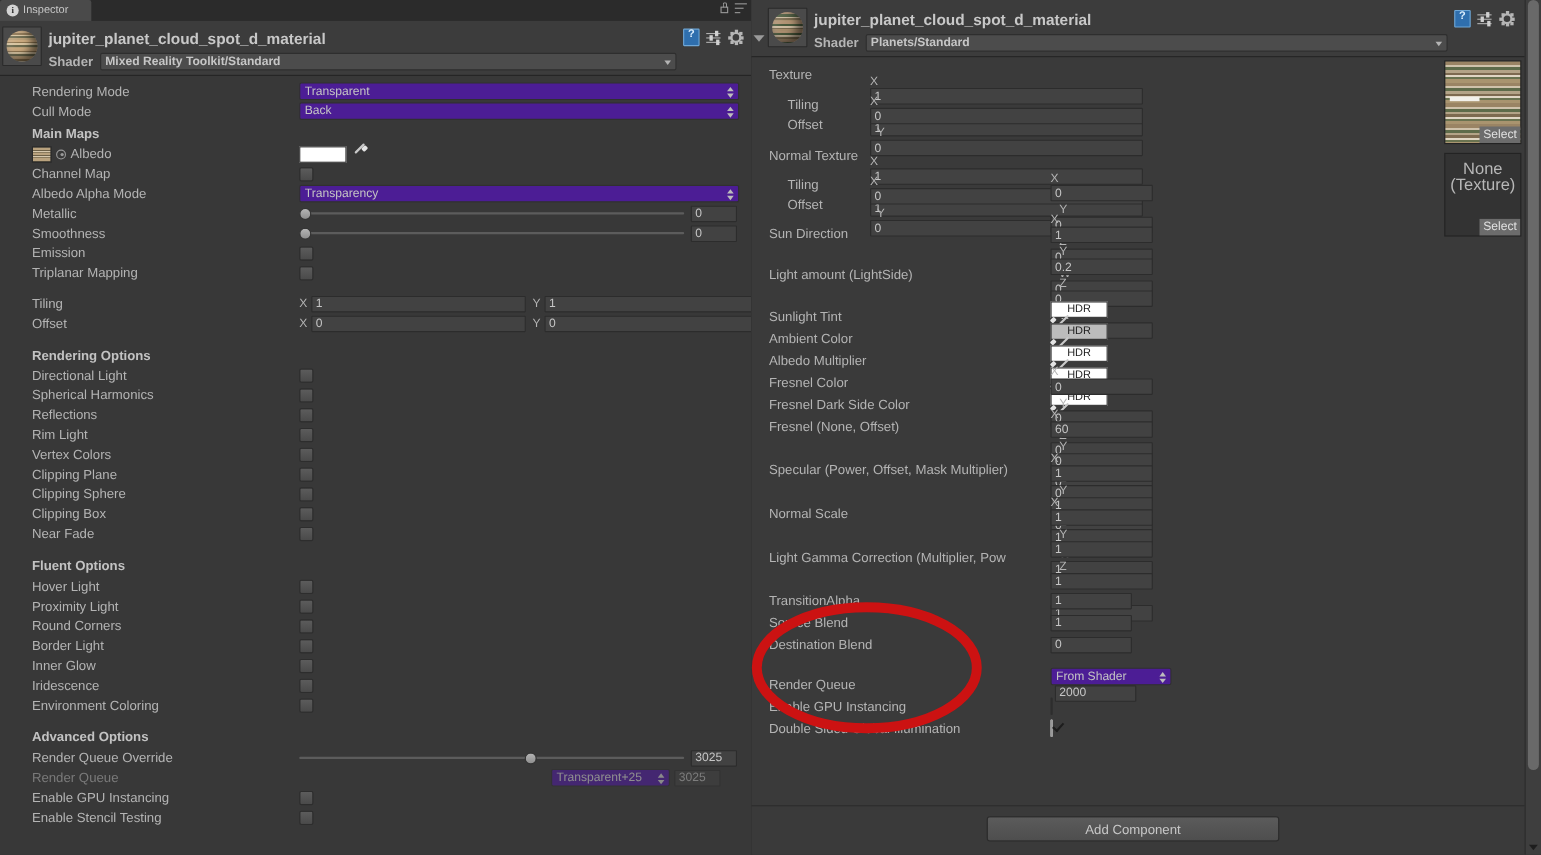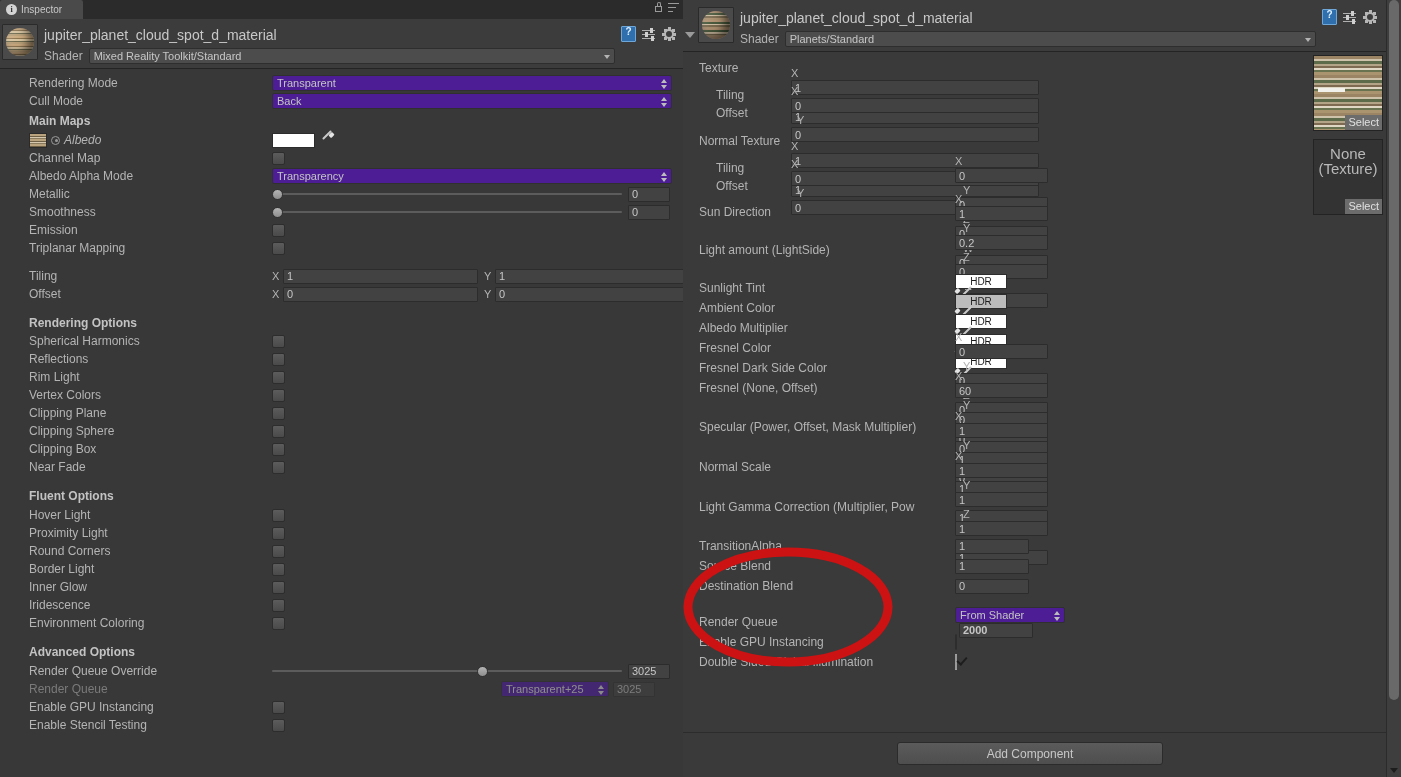--- a/index.html
+++ b/index.html
@@ -35,21 +35,21 @@
   .lock-icon::before{content:"";position:absolute;left:1px;top:4px;width:7px;height:6px;border:1px solid #9a9a9a;box-sizing:border-box;}
   .lock-icon::after{content:"";position:absolute;left:2.5px;top:0px;width:4px;height:5px;border:1px solid #9a9a9a;border-bottom:none;border-radius:2px 2px 0 0;box-sizing:border-box;}
   .menu-icon{width:11px;height:9px;display:flex;flex-direction:column;justify-content:space-between;}
   .menu-icon i{display:block;height:1px;background:#9a9a9a;}
   .menu-icon i:nth-child(1){width:11px;}
   .menu-icon i:nth-child(2){width:8px;}
   .menu-icon i:nth-child(3){width:5px;}
 
   
   .mat-header{position:relative;background:#3c3c3c;border-bottom:1px solid #242424;}
-  .mat-head-inner{display:flex;align-items:flex-start;padding:4px 0 4px 0;}
+  .mat-head-inner{display:flex;align-items:flex-start;padding:4px 0 4px 0;font-weight:bold;}
   .foldout{
     width:13px;height:13px;margin-top:22px;flex:0 0 13px;position:relative;
   }
   .foldout i{
     position:absolute;left:2px;top:4px;width:0;height:0;
     border-left:5px solid transparent;border-right:5px solid transparent;border-top:6px solid #9a9a9a;
   }
   .mat-thumb{
     width:34px;height:34px;flex:0 0 34px;border:1px solid #2a2a2a;background:#4a4a4a;
     margin:1px 6px 0 2px;position:relative;overflow:hidden;border-radius:1px;
@@ -304,21 +304,21 @@
             <i class="dd-arrows"></i>
           </span>
         </div>
       </div>
 
       <div class="row" style="height:21px;">
         <div class="lbl-col"><span class="section">Main Maps</span></div>
       </div>
 
       <div class="row">
-        <div class="lbl-col" style="display:flex;align-items:center;font-style:italic;">
+        <div class="lbl-col" style="display:flex;align-items:center;">
           <span class="albedo-tex"></span>
           <span class="radio-dot"></span>
           <span class="lbl">Albedo</span>
         </div>
         <div class="ctl-col">
           <span class="colorfield"></span>
           <span class="eyedrop">
               <i></i>
               <b></b>
             </span>
@@ -411,20 +411,26 @@
           </span>
         </div>
       </div>
 
       <div class="spacer"></div>
 
       <div class="row" style="height:19px;">
         <div class="lbl-col"><span class="section">Rendering Options</span></div>
       </div>
 
+      <div class="row">
+        <div class="lbl-col"><span class="lbl">Directional Light</span></div>
+        <div class="ctl-col">
+            <span class="checkbox"></span>
+          </div>
+      </div>
       <div class="row">
         <div class="lbl-col"><span class="lbl">Spherical Harmonics</span></div>
         <div class="ctl-col">
             <span class="checkbox"></span>
           </div>
       </div>
       <div class="row">
         <div class="lbl-col"><span class="lbl">Reflections</span></div>
         <div class="ctl-col">
             <span class="checkbox"></span>
@@ -914,21 +920,21 @@
 
       <div class="spacer" style="height:16px;"></div>
 
       <div class="row tall">
         <div class="lbl-col"><span class="lbl">Render Queue</span></div>
         <div class="ctl-col" style="justify-content:flex-end;padding-right:18px;">
           <span class="dropdown" style="width:110px;">
             <span>From Shader</span>
             <i class="dd-arrows"></i>
           </span>
-          <span class="numfield" style="width:74px;margin-left:4px;font-weight:bold;">
+          <span class="numfield" style="width:74px;margin-left:4px;">
               <span>2000</span>
             </span>
         </div>
       </div>
 
       <div class="row tall">
         <div class="lbl-col"><span class="lbl">Enable GPU Instancing</span></div>
         <div class="ctl-col" style="justify-content:flex-end;padding-right:50px;">
           <span class="checkbox"></span>
         </div>

